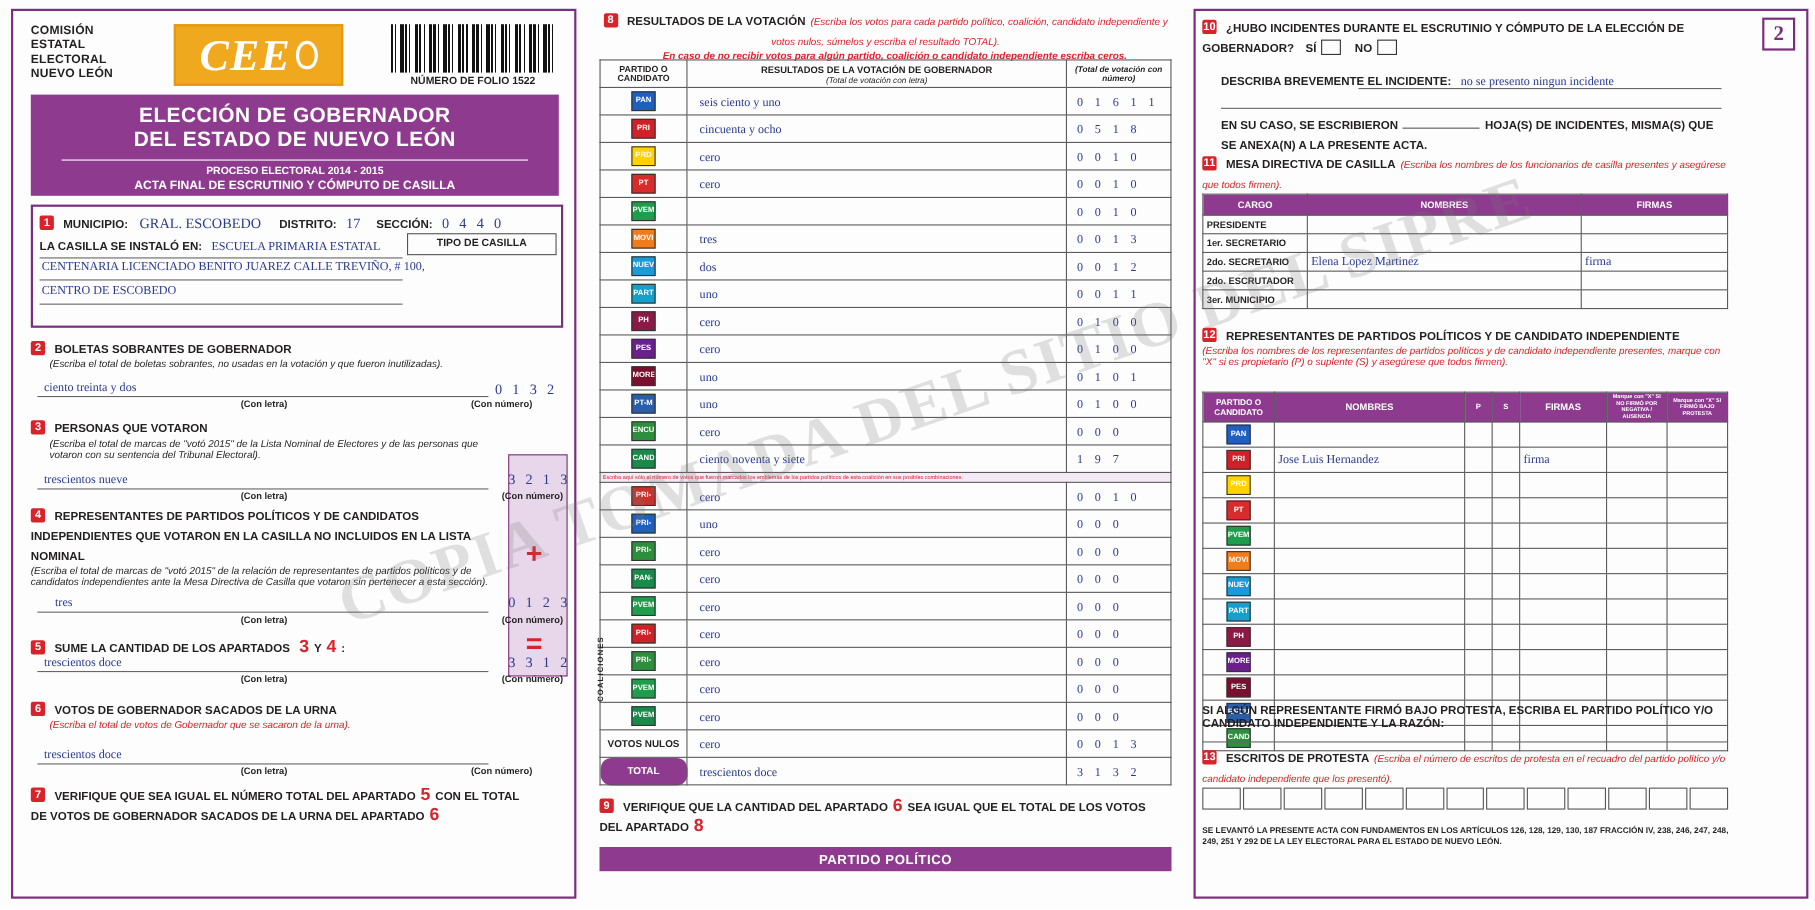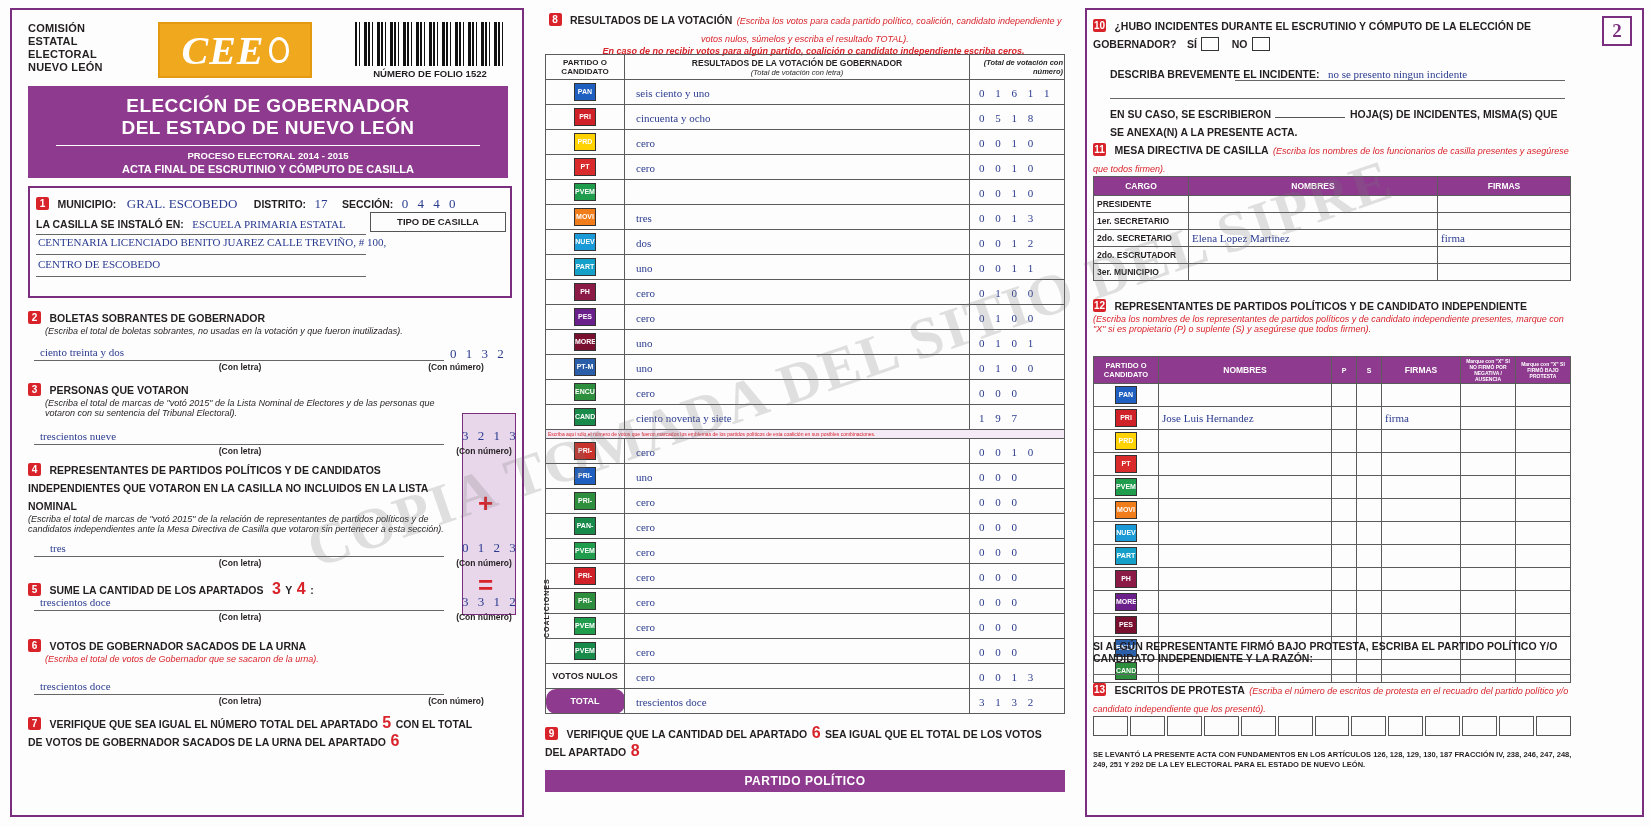--- a/index.html
+++ b/index.html
@@ -189,21 +189,21 @@
       <table class="votes">
         <thead>
           <tr>
             <th class="party-cell" style="font-size:8px;">
               <span>PARTIDO O CANDIDATO</span>
             </th>
             <th style="font-size:8.5px;">
               <div>RESULTADOS DE LA VOTACIÓN DE GOBERNADOR</div>
               <div style="font-weight:normal;font-style:italic;font-size:7.5px;">(Total de votación con letra)</div>
             </th>
-            <th class="numres-cell" style="font-size:7.5px;font-style:italic;text-align:right;">
+            <th class="numres-cell" style="font-size:7.5px;font-style:italic;">
               <span>(Total de votación con número)</span>
             </th>
           </tr>
         </thead>
         <tbody id="votes-body">
             <tr>
               <td class="party-cell"><span class="logo-chip" style="background: rgb(31, 95, 191);">PAN</span></td>
               <td class="res-cell"><span class="hand-s" style="margin-left: 10px;">seis ciento y uno</span></td>
               <td class="numres-cell"><span class="hand-s" style="letter-spacing: 4px; margin-left: 8px;">0 1 6 1 1</span></td>
             </tr>

